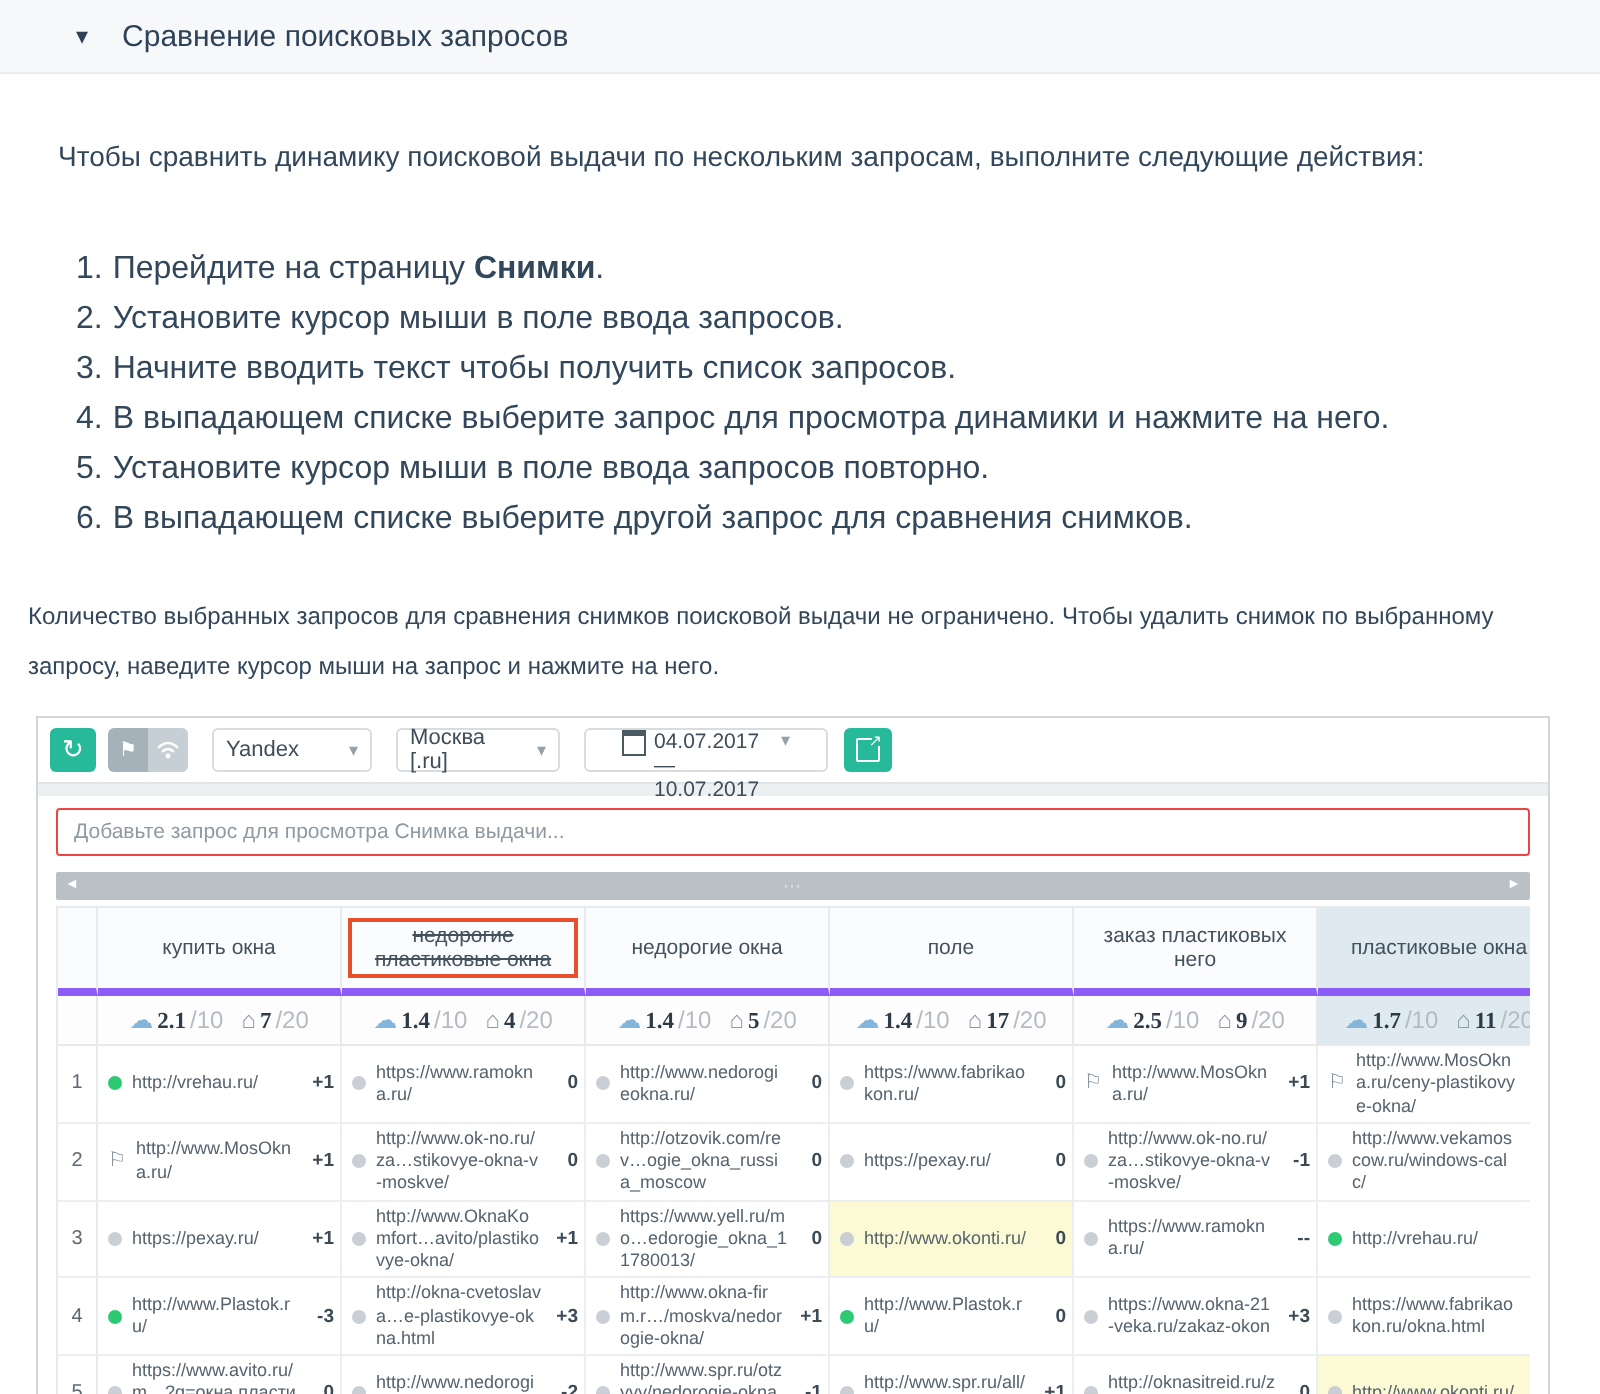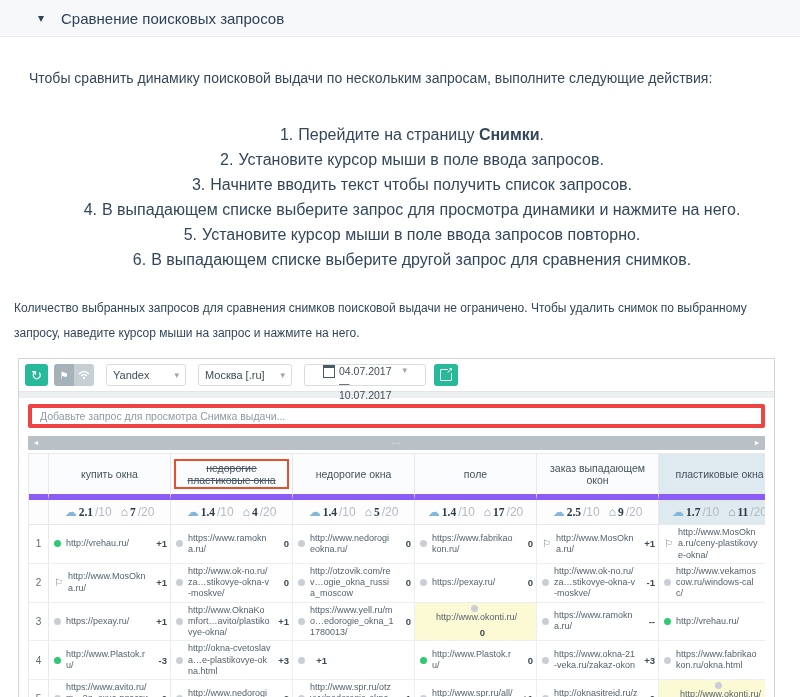--- a/index.html
+++ b/index.html
@@ -5,80 +5,80 @@
   html,body{margin:0;padding:0;width:800px;height:697px;overflow:hidden;background:#fff;
     font-family:"Liberation Sans","DejaVu Sans",sans-serif;}
   
   .sec-header{height:36px;display:flex;align-items:center;background:#f7f8f9;
     border-bottom:1px solid #ececee;padding-left:38px;}
   .sec-header .tri{color:#2e4258;font-size:12px;margin-right:17px;}
   .sec-header .ttl{color:#2e4258;font-size:15px;}
   
   .doc{padding:14px 14px 0 14px;color:#33475b;}
   .intro{font-size:14px;line-height:24px;width:742px;margin:15px;}
-  .steps{margin:32px 0 0 24px;text-align:center;}
+  .steps{margin:32px 0 0 24px;}
   .step{font-size:16px;line-height:25px;}
   .step .n{margin-right:5px;}
   .step b{font-weight:700;}
   .note{font-size:12px;line-height:25px;width:748px;margin:24px 0 0 0;}
   
   .panel{margin:12px 0 0 18px;width:757px;border:1px solid #d2d6d8;background:#fff;box-sizing:border-box;}
   .toolbar{display:flex;align-items:center;padding:5px 6px;gap:0;}
   .tb-btn{height:22px;display:flex;align-items:center;justify-content:center;border-radius:3px;box-sizing:border-box;}
   .btn-green{width:23px;background:#26b99a;color:#fff;font-size:13px;}
   .grp{display:flex;margin-left:6px;}
   .grp .g1{width:20px;background:#a6b2b9;border-radius:3px 0 0 3px;color:#fff;font-size:10px;}
   .grp .g2{width:20px;background:#c6cfd3;border-radius:0 3px 3px 0;color:#fff;}
   .sel{height:22px;box-sizing:border-box;border:1px solid #d8dcde;border-radius:3px;background:#fff;
     display:flex;align-items:center;justify-content:space-between;padding:0 6px;
     font-size:11px;color:#3f4d58;margin-left:12px;}
   .sel .caret,.date .caret{color:#97a1a8;font-size:9px;margin-left:5px;}
   .sel-engine{width:80px;}
-  .sel-region{width:94px;}
+  .sel-region{width:82px;justify-content:flex-end;}
   .date{width:122px;height:22px;box-sizing:border-box;border:1px solid #d8dcde;border-radius:3px;
     display:flex;align-items:flex-start;padding:0 18px;font-size:10.5px;color:#3f4d58;margin-left:12px;}
   .cal{width:10px;height:9px;border:1px solid #4a5a63;border-top:3px solid #4a5a63;margin-right:4px;flex-shrink:0;}
   .btn-export{width:24px;margin-left:8px;background:#26b99a;color:#fff;}
   .exp-ic{width:10px;height:10px;border:1.5px solid #fff;border-radius:1px;position:relative;}
   .exp-ic:before{content:"";position:absolute;right:-2px;top:-2px;width:5px;height:5px;background:#26b99a;}
   .exp-ic:after{content:"↗";position:absolute;right:-2px;top:-4px;font-size:8px;color:#fff;}
   .tb-strip{height:6px;background:#edf0f1;border-top:1px solid #e2e5e7;}
   .panel-body{padding:6px 9px 5px 9px;}
-  .q-input{width:100%;height:24px;box-sizing:border-box;border:4px solid #ef4444;border-radius:2px;
+  .q-input{width:100%;height:24px;box-sizing:border-box;border:1px solid #ef4444;border-radius:2px;
     padding:0 8px;font-size:10.5px;color:#3f4d58;font-family:inherit;}
   .q-input::placeholder{color:#8f9aa2;}
   
   .hscroll{margin-top:8px;height:14px;background:#b9c1c6;display:flex;align-items:center;
     justify-content:space-between;border-radius:1px;}
   .hs-arrow{width:16px;text-align:center;color:#fff;font-size:7px;line-height:14px;}
   .hs-dots{color:#dfe3e5;font-size:9px;letter-spacing:1px;}
   
   .twrap{margin-top:3px;overflow:hidden;}
   .grid{display:grid;grid-template-columns:20px 122px 122px 122px 122px 122px 122px;
     width:752px;border-top:1px solid #e7eaec;border-left:1px solid #e7eaec;}
   .th{background:#fbfcfd;font-size:10.5px;color:#44525d;display:flex;align-items:center;
     justify-content:center;text-align:center;padding:5px 3px;border-right:1px solid #e7eaec;
-    border-bottom:6px solid #8b5cf6;min-height:13px;}
+    border-bottom:4px solid #8b5cf6;min-height:13px;}
   .th .label{display:inline-block;}
   .th.struck .label{text-decoration:line-through;}
   .th .hlbox{border:2px solid #e8502d;padding:1px 3px;}
   .sel-col{background:#dfe9f0 !important;}
   .stat{background:#fdfdfe;display:flex;align-items:center;justify-content:center;gap:9px;
     padding:5px 2px;border-right:1px solid #e7eaec;border-bottom:1px solid #e7eaec;}
   .sgroup{display:flex;align-items:baseline;gap:2px;}
   .sic{font-size:12px;line-height:10px;}
   .ic-cloud{color:#84b5da;}
   .ic-home{color:#8b99a3;font-size:12px;}
   .v{font-weight:700;font-size:11.5px;color:#2d3b48;font-family:Liberation Serif, serif;}
   .den{font-size:12px;color:#b4bbc1;}
   .rn{font-size:10px;color:#5d6a74;display:flex;align-items:center;justify-content:center;
     background:#fff;border-right:1px solid #e7eaec;border-bottom:1px solid #eceff1;}
   .cell{display:flex;align-items:center;padding:2px 3px 2px 5px;border-right:1px solid #eceff1;
     border-bottom:1px solid #eceff1;background:#fff;min-height:22px;box-sizing:border-box;}
-  .cell.hl{background:#fcf9d5;flex-direction:column;}
+  .cell.hl{background:#fcf9d5;}
   .marker{width:7px;height:7px;border-radius:50%;margin-right:5px;flex-shrink:0;}
   .marker.dot-green{background:#2dca73;}
   .marker.dot-gray{background:#c9cfd4;}
   .marker.dot-flag{background:none;width:9px;height:auto;border-radius:0;color:#7e8b94;
     font-size:10px;line-height:8px;}
   .marker.dot-flag:before{content:"⚐";}
   .url{flex:1;font-size:9px;line-height:1.25;color:#55636e;word-break:break-all;}
   .delta{width:17px;text-align:right;font-weight:700;font-size:9.5px;color:#3c4a55;flex-shrink:0;}
 </style>
 </head>
@@ -160,21 +160,21 @@
         <div class="th struck">
             <span class="hlbox"><span class="label">недорогие пластиковые окна</span></span>
           </div>
         <div class="th">
             <span class="label">недорогие окна</span>
           </div>
         <div class="th">
             <span class="label">поле</span>
           </div>
         <div class="th">
-            <span class="label">заказ выпадающем окон</span>
+            <span class="label">заказ пластиковых него</span>
           </div>
         <div class="th sel-col">
             <span class="label">пластиковые окна</span>
           </div>
 
         <div class="stat"></div>
         <div class="stat">
           <span class="sgroup">
               <span class="sic ic-cloud">☁</span>
               <span class="v">2.1</span>
@@ -349,20 +349,21 @@
             <span class="url">http://www.Plastok.ru/</span>
             <span class="delta">-3</span>
           </div>
         <div class="cell">
             <span class="marker dot-gray"></span>
             <span class="url">http://okna-cvetoslava…e-plastikovye-okna.html</span>
             <span class="delta">+3</span>
           </div>
         <div class="cell">
             <span class="marker dot-gray"></span>
+            <span class="url">http://www.okna-firm.r…/moskva/nedorogie-okna/</span>
             <span class="delta">+1</span>
           </div>
         <div class="cell">
             <span class="marker dot-green"></span>
             <span class="url">http://www.Plastok.ru/</span>
             <span class="delta">0</span>
           </div>
         <div class="cell">
             <span class="marker dot-gray"></span>
             <span class="url">https://www.okna-21-veka.ru/zakaz-okon</span>

